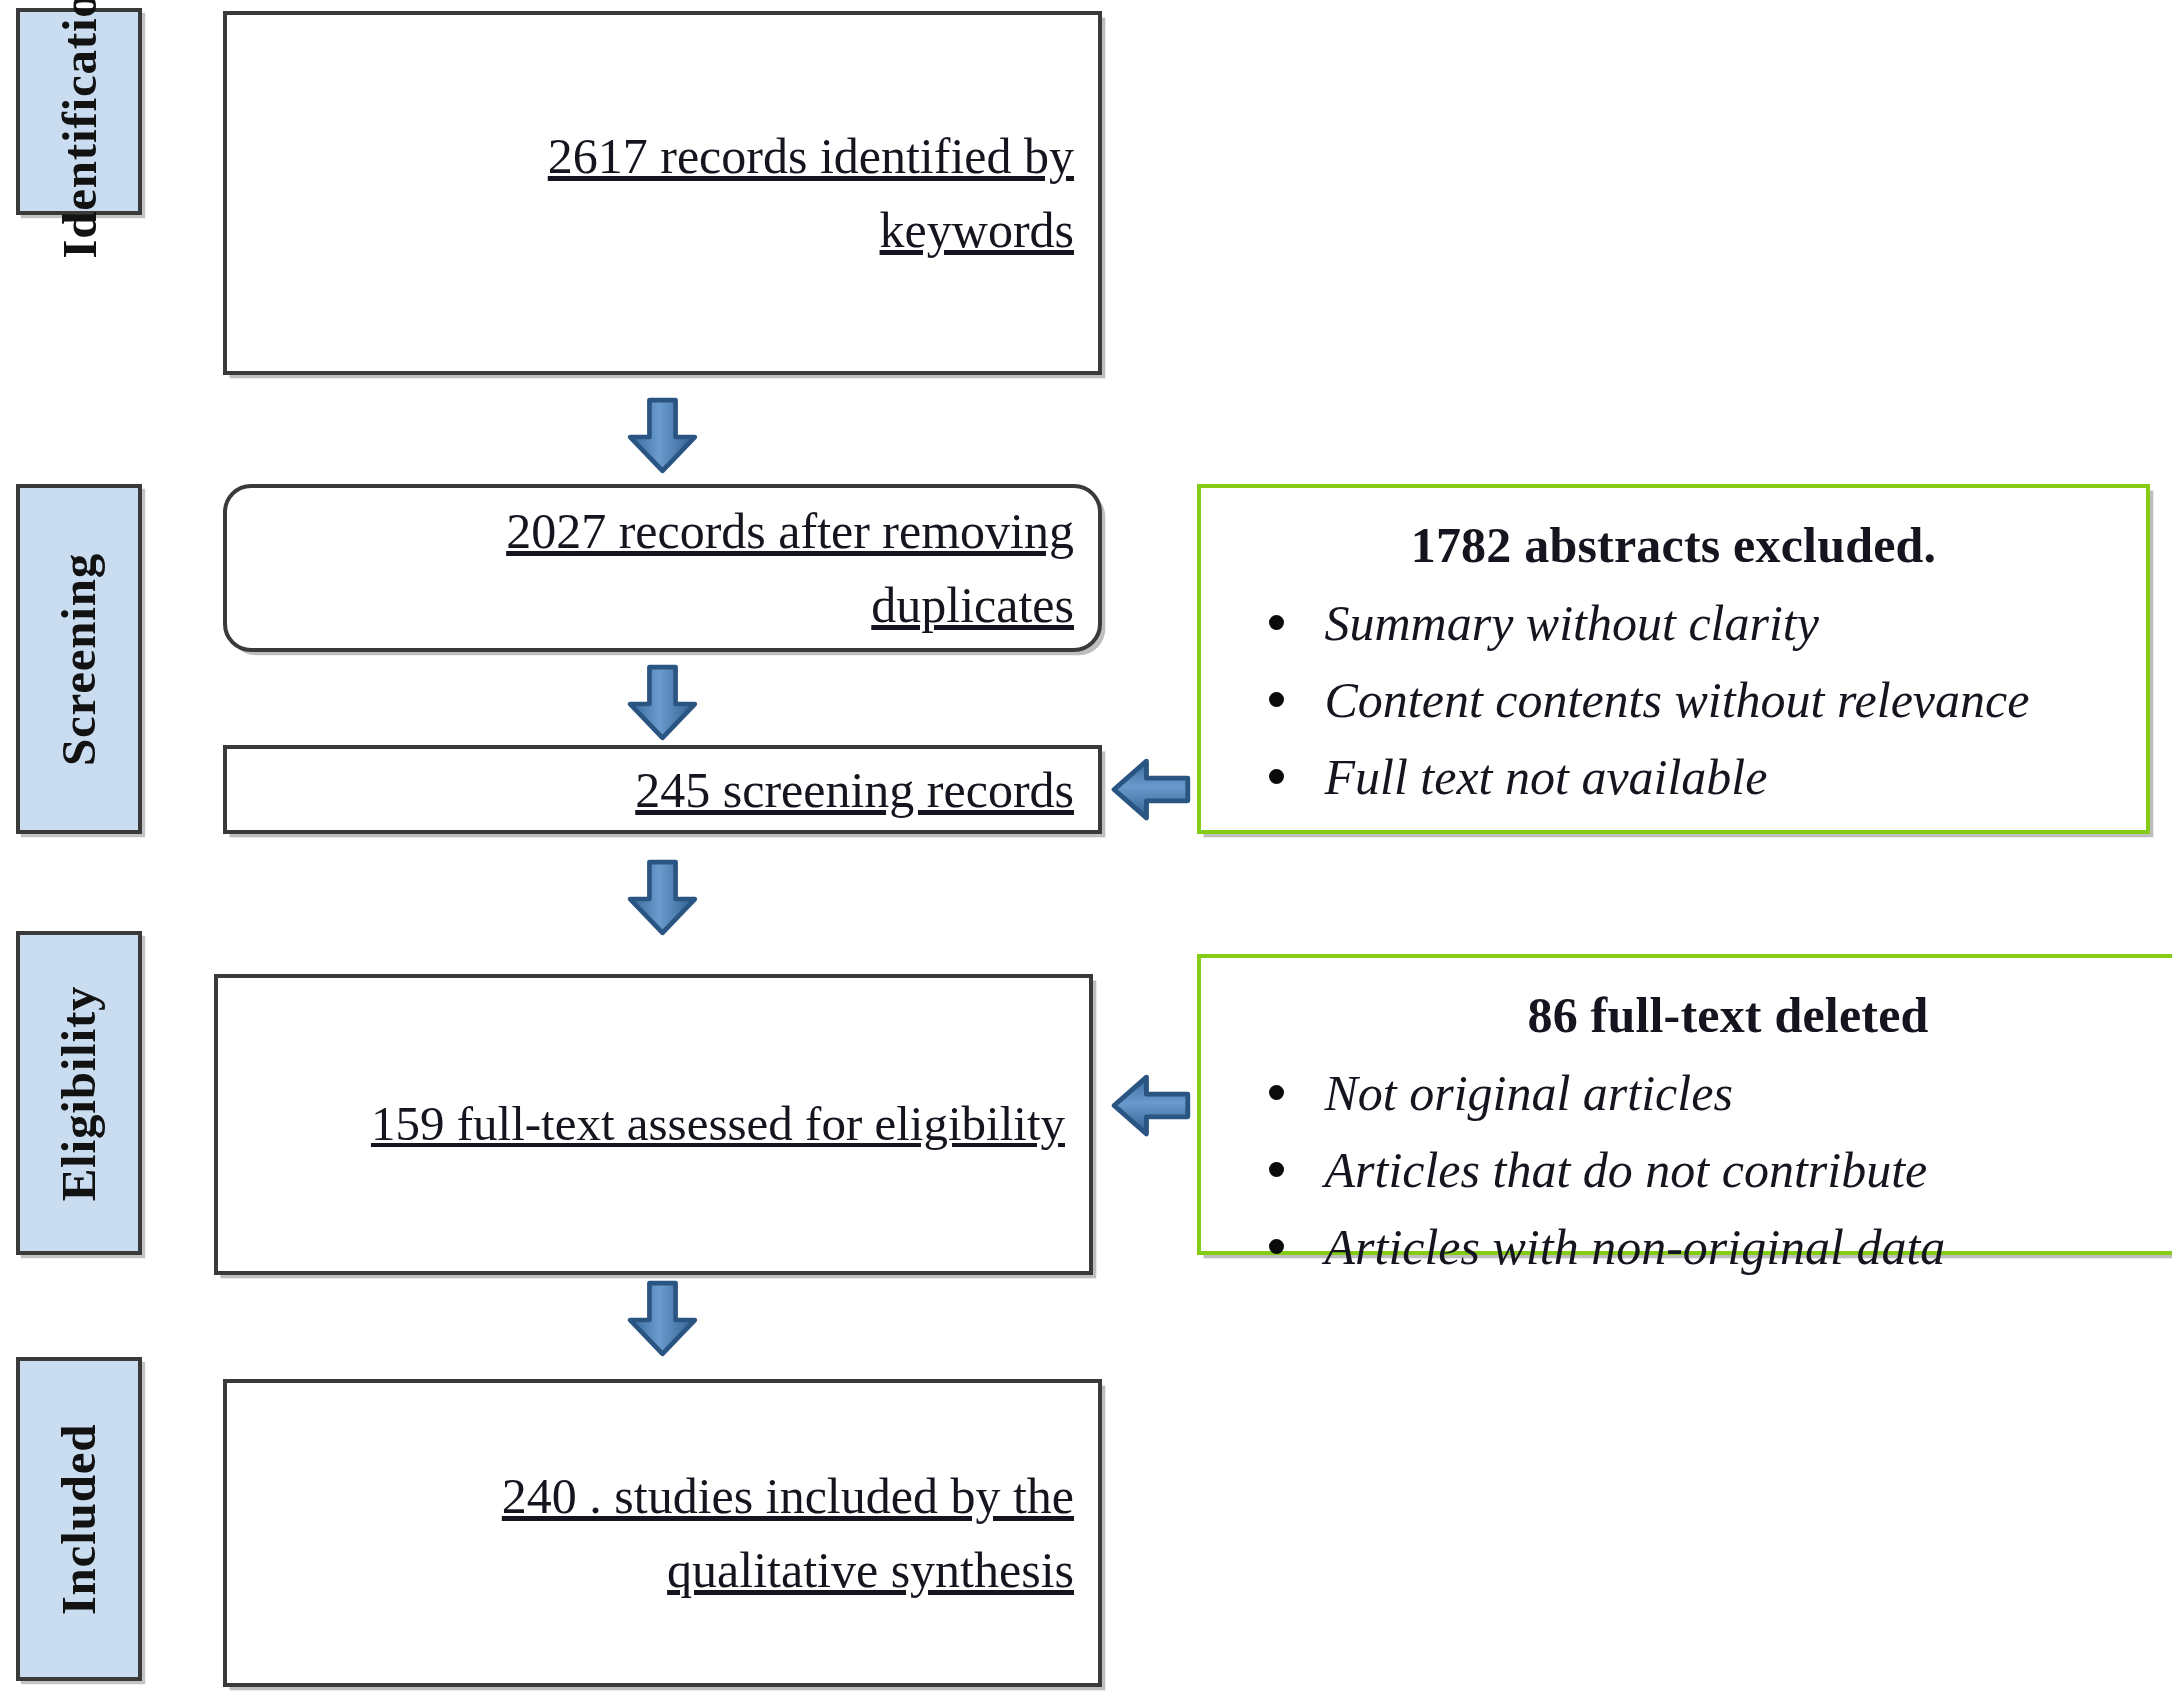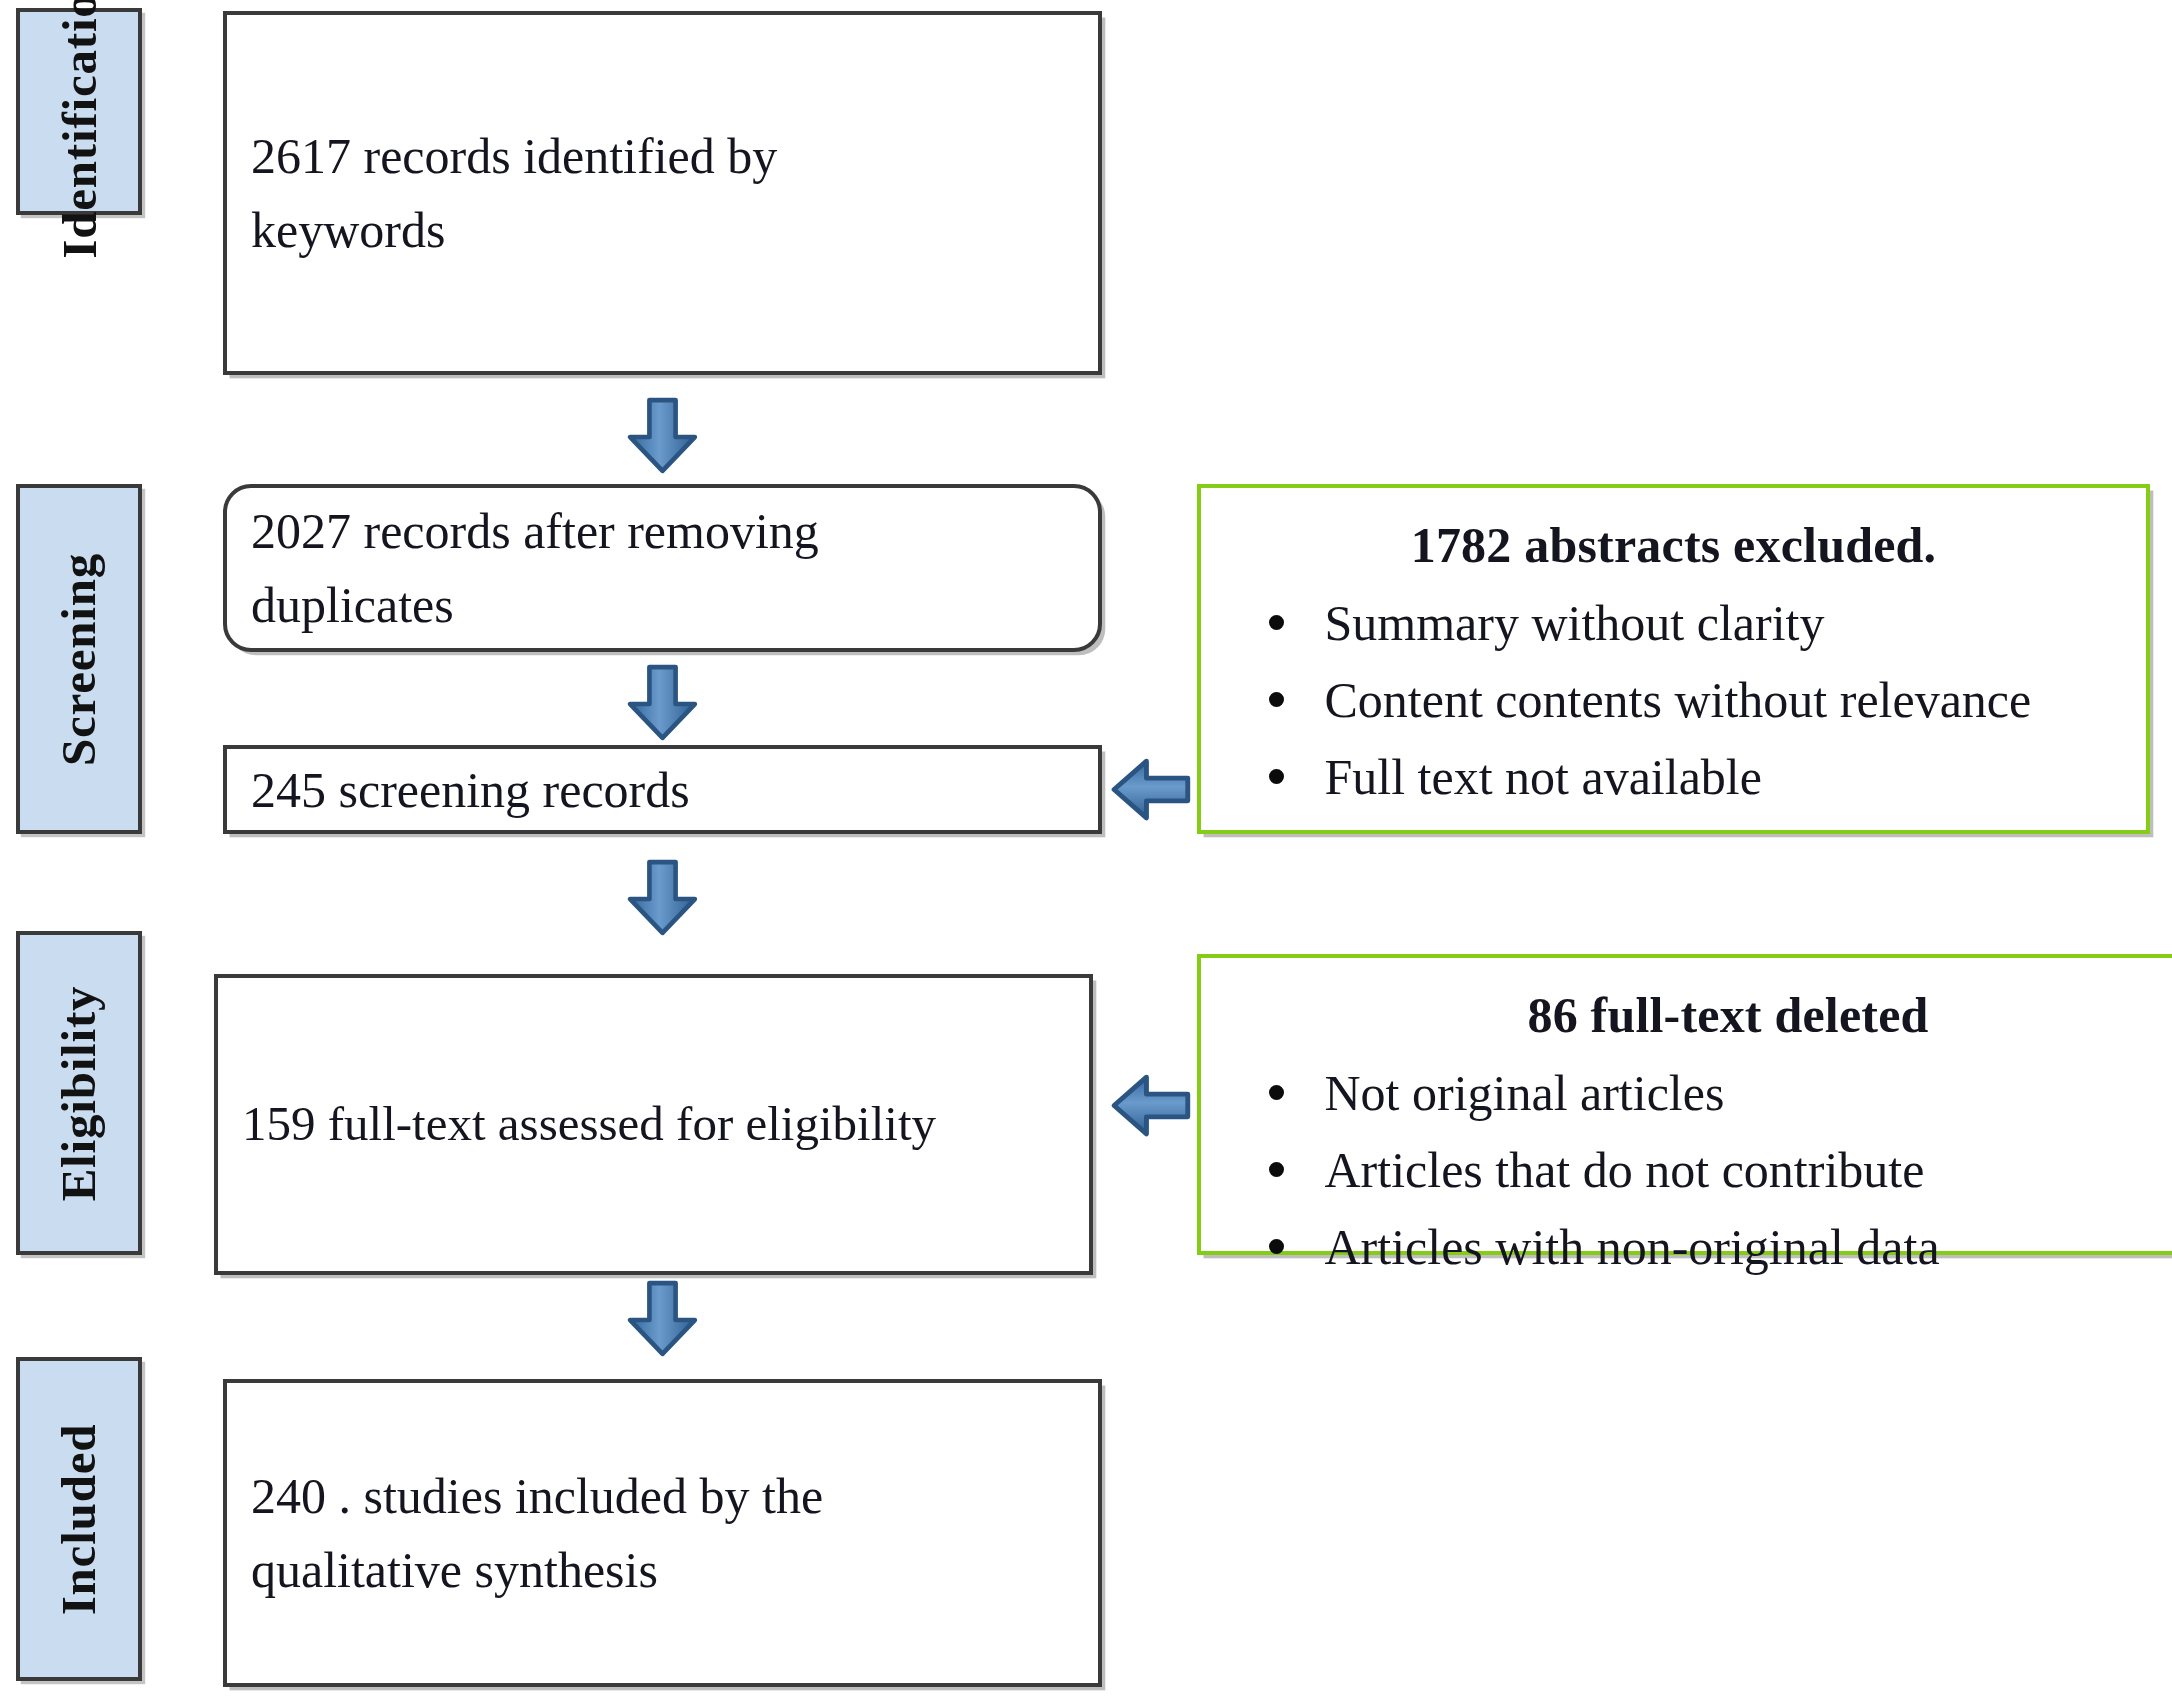--- a/index.html
+++ b/index.html
@@ -46,26 +46,27 @@
     background: #ffffff;
     border: 4px solid #3a3a3a;
     box-sizing: border-box;
     box-shadow: 4.9px 4.9px 0 -1.6px rgba(70,70,70,0.35);
     display: flex;
     align-items: center;
     justify-content: center;
   }
   .flow-box .body {
     width: 100%;
-    text-align: left;
+    text-align: right;
     color: #15151f;
     font-size: 50px;
     line-height: 1.48;
     padding: 0 24px;
     box-sizing: border-box;
+    text-decoration: underline;
   }
 
   
   .excl-box {
     position: absolute;
     background: #ffffff;
     border: 4px solid #84cc16;
     box-sizing: border-box;
     box-shadow: 4.9px 4.9px 0 -1.6px rgba(70,70,70,0.35);
     padding: 21px 27.5px 16px 27.5px;
@@ -75,20 +76,21 @@
     font-weight: 700;
     font-size: 50px;
     color: #15151f;
     margin: 6.5px 0 8px 0;
     letter-spacing: 0.2px;
   }
   .excl-list {
     margin: 0;
     padding: 0;
     list-style: none;
+    font-style: italic;
   }
   .excl-list li {
     position: relative;
     font-size: 50px;
     color: #15151f;
     line-height: 1.12;
     padding-left: 96px;
     margin: 21px 0;
   }
   .excl-list li::before {

